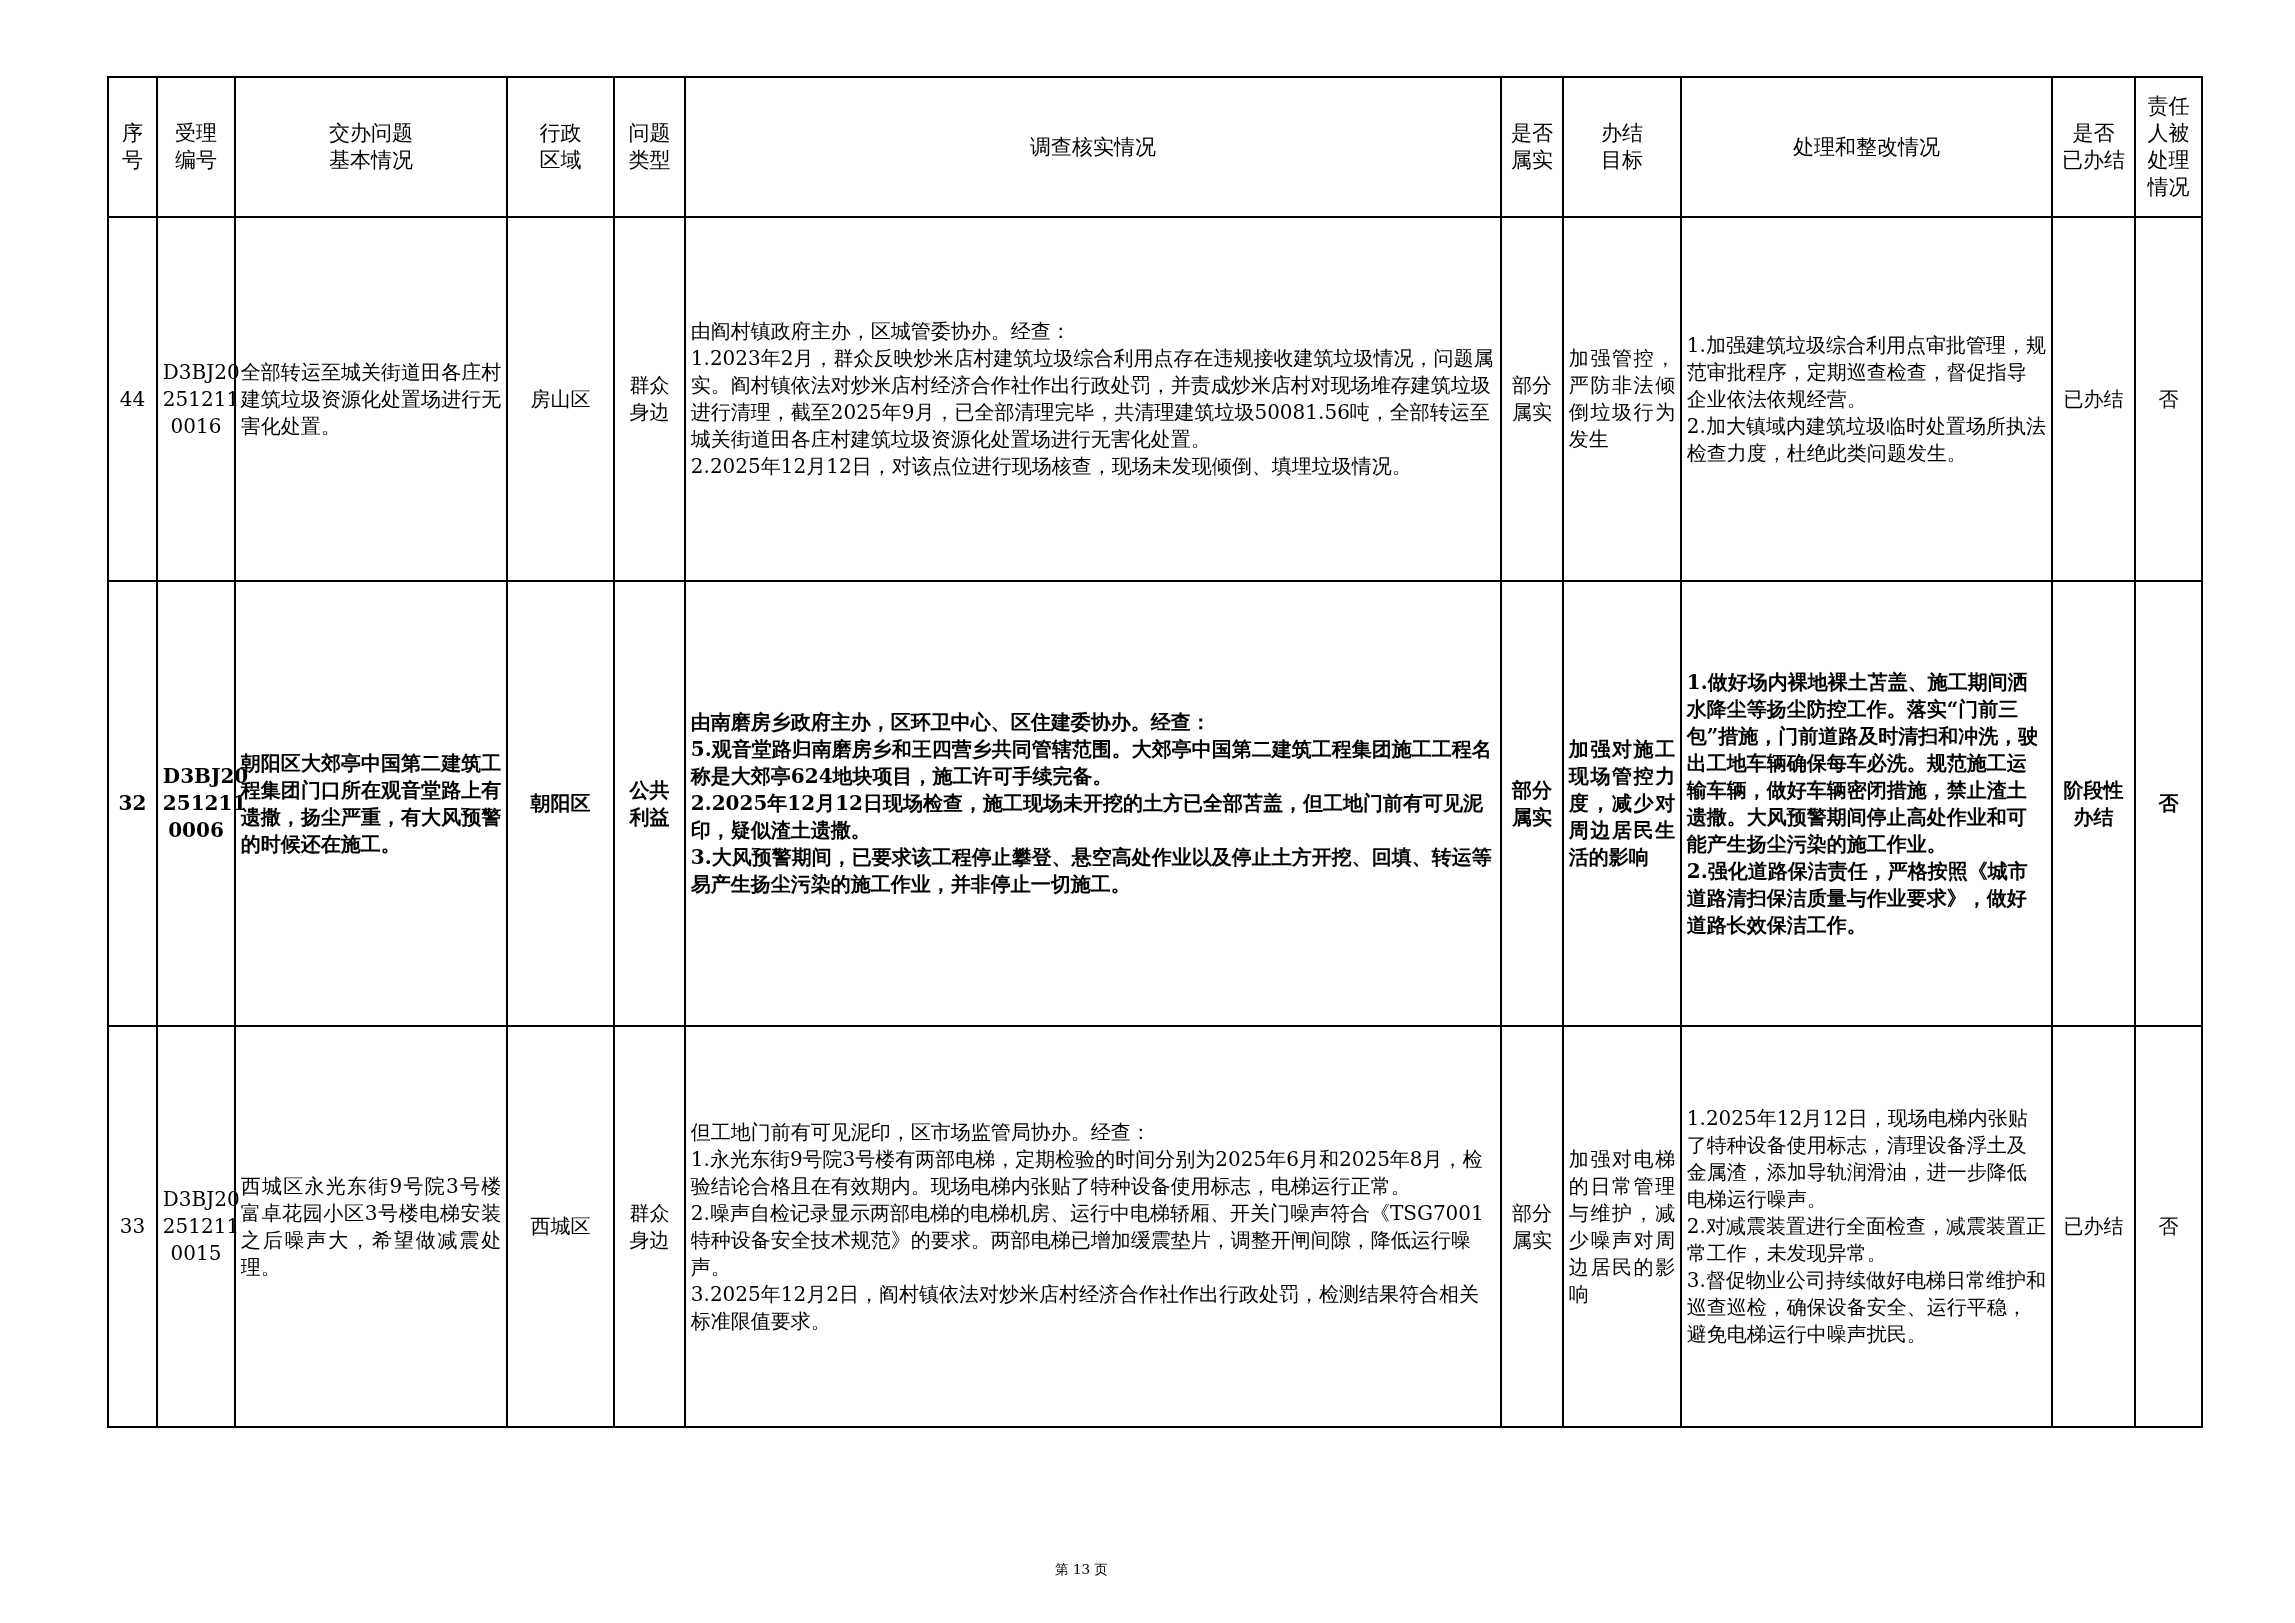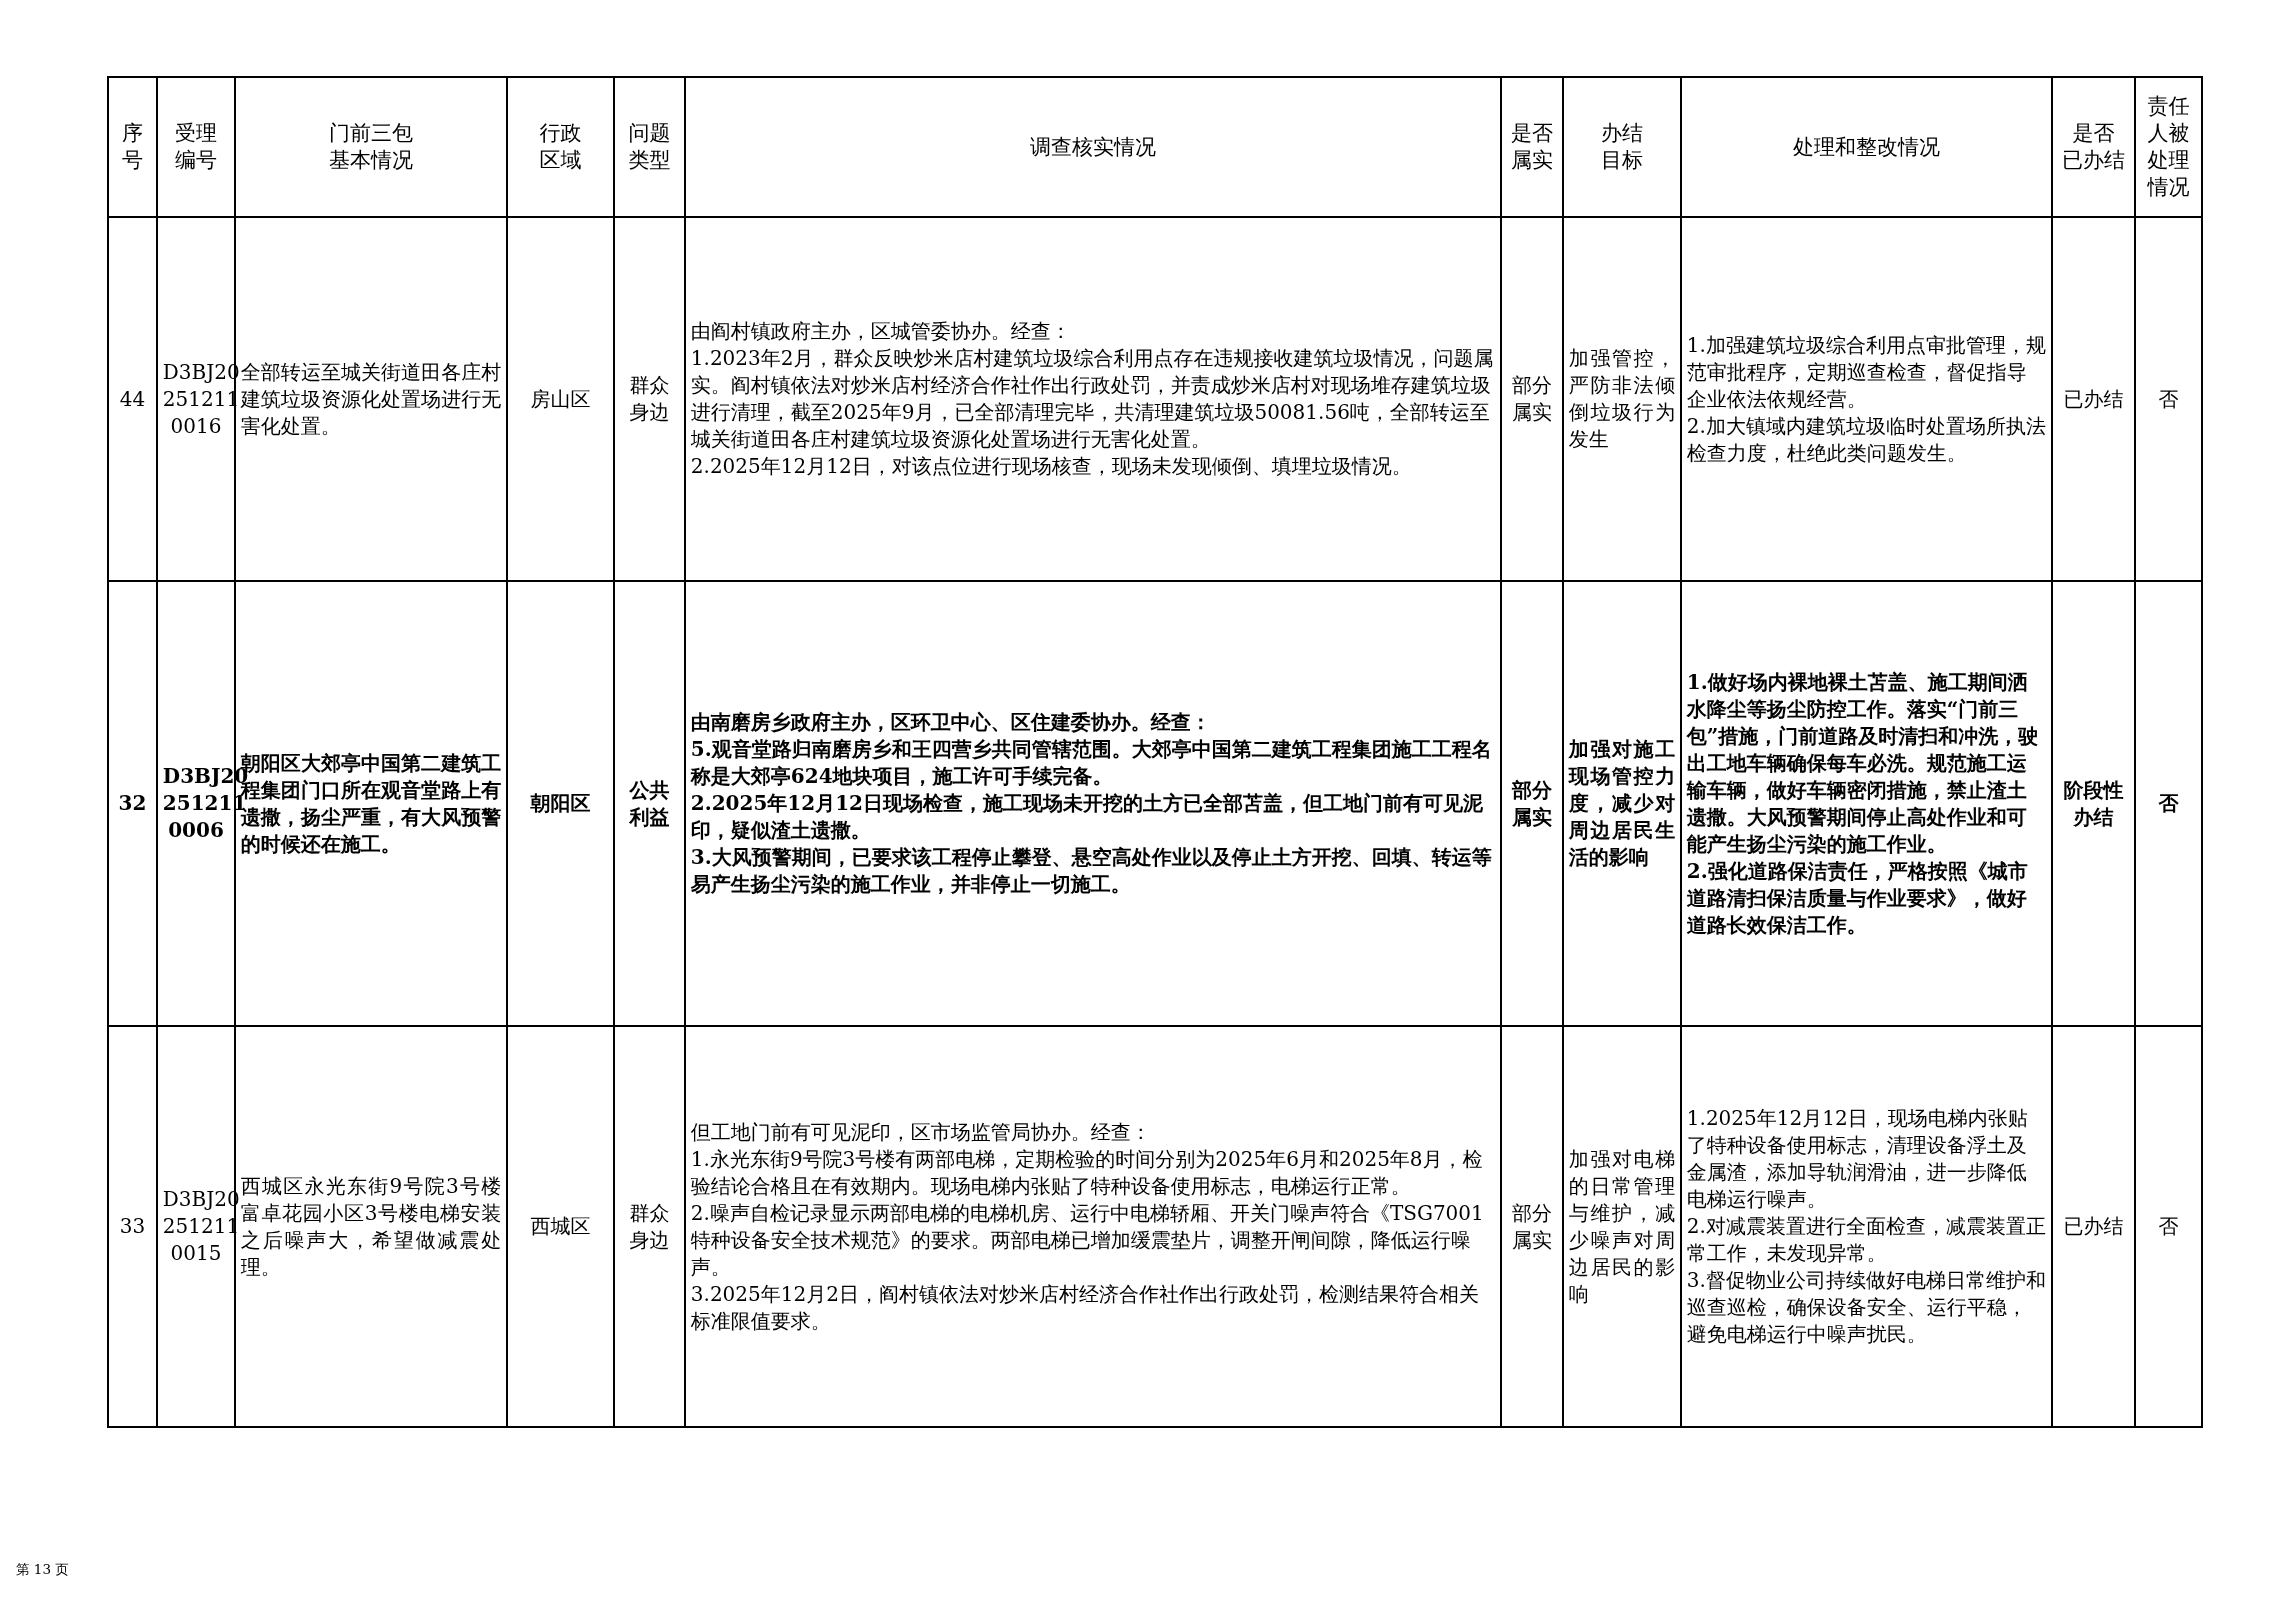--- a/index.html
+++ b/index.html
@@ -29,21 +29,22 @@
       line-height: 27px;
     }
     td.center { text-align: center; }
     td.left { text-align: left; }
     td.justify { text-align: justify; text-align-last: left; }
     tr.r31 td { height: 362px; }
     tr.r32 td { height: 443px; font-weight: bold; }
     tr.r33 td { height: 399px; }
     .line { display: block; }
     .footer {
-      position: absolute; left: 16px; width: 2155px; top: 1561px;
+      position: absolute; left: 4px; width: 2155px; top: 1561px;
+      text-align: center;
       font-family: "DejaVu Serif", "Liberation Serif", serif;
       font-size: 13.5px; color: #000;
     }
     .hdr-line { display: block; }
   </style>
 </head>
 <body>
 
 <div class="page">
   <table class="ledger">
@@ -64,21 +65,21 @@
       <tr>
         <th>
           <span class="hdr-line">序</span>
           <span class="hdr-line">号</span>
         </th>
         <th>
           <span class="hdr-line">受理</span>
           <span class="hdr-line">编号</span>
         </th>
         <th>
-          <span class="hdr-line">门前三包</span>
+          <span class="hdr-line">交办问题</span>
           <span class="hdr-line">基本情况</span>
         </th>
         <th>
           <span class="hdr-line">行政</span>
           <span class="hdr-line">区域</span>
         </th>
         <th>
           <span class="hdr-line">问题</span>
           <span class="hdr-line">类型</span>
         </th>

